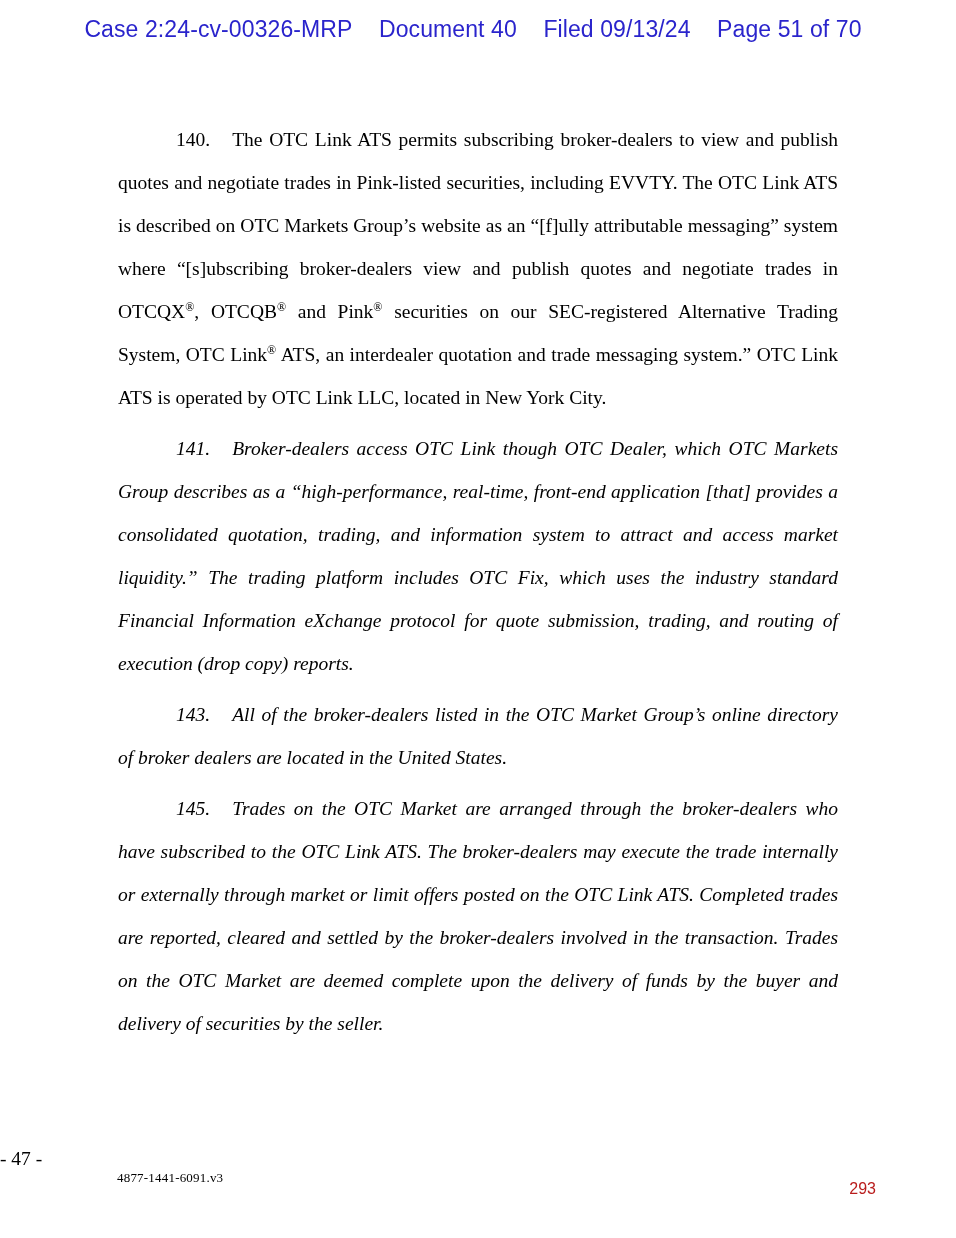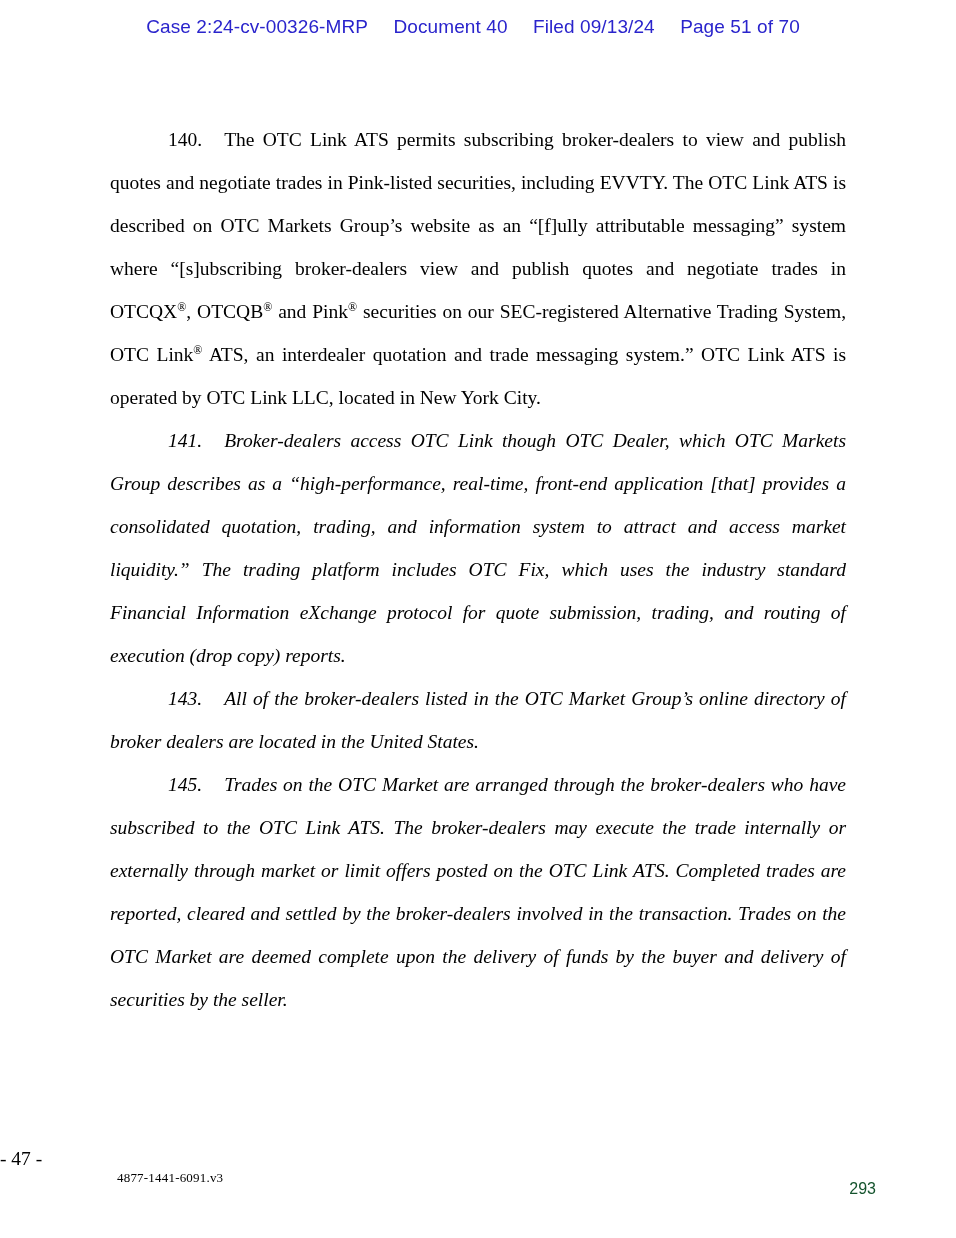--- a/index.html
+++ b/index.html
@@ -18,21 +18,21 @@
   }
 
   
   .ecf-header {
     position: absolute;
     top: 16px;
     left: 0;
     width: 956px;
     text-align: center;
     font-family: "Liberation Sans", "DejaVu Sans", sans-serif;
-    font-size: 19px;
+    font-size: 23px;
     color: #2a24cc;
     letter-spacing: 0.1px;
     white-space: nowrap;
   }
   .ecf-header .seg { margin: 0 10px; }
   .ecf-header .seg:first-child { margin-left: 0; }
 
   
   .body-col {
     position: absolute;
@@ -48,21 +48,21 @@
     width: 678px;
     margin-left: 58px;
     font-size: 19.5px;
     line-height: 22.6px;
     text-align: justify;
     text-justify: inter-word;
   }
 
   
   .para {
-    margin: 0;
+    margin: 8px;
     padding: 0;
     font-size: 19.5px;
     line-height: 43px;
     text-align: justify;
     text-justify: inter-word;
     text-indent: 58px;
   }
   .para.p140 { margin-top: 14px; }
   .para + .para { margin-top: 0px; font-style: italic; }
 
@@ -91,21 +91,21 @@
     font-family: "Liberation Serif", "DejaVu Serif", serif;
     letter-spacing: 0.2px;
     margin-left: 7px;
   }
   .bates {
     position: absolute;
     right: 80px;
     top: 1180px;
     font-size: 16px;
     font-family: "Liberation Sans", "DejaVu Sans", sans-serif;
-    color: #14532d;
+    color: #b91c1c;
   }
 </style>
 </head>
 <body>
 
 <div class="page">
 
   <div class="ecf-header" style="color: rgb(42, 36, 204);">
     <span class="seg">Case 2:24-cv-00326-MRP</span>
     <span class="seg">Document 40</span>

